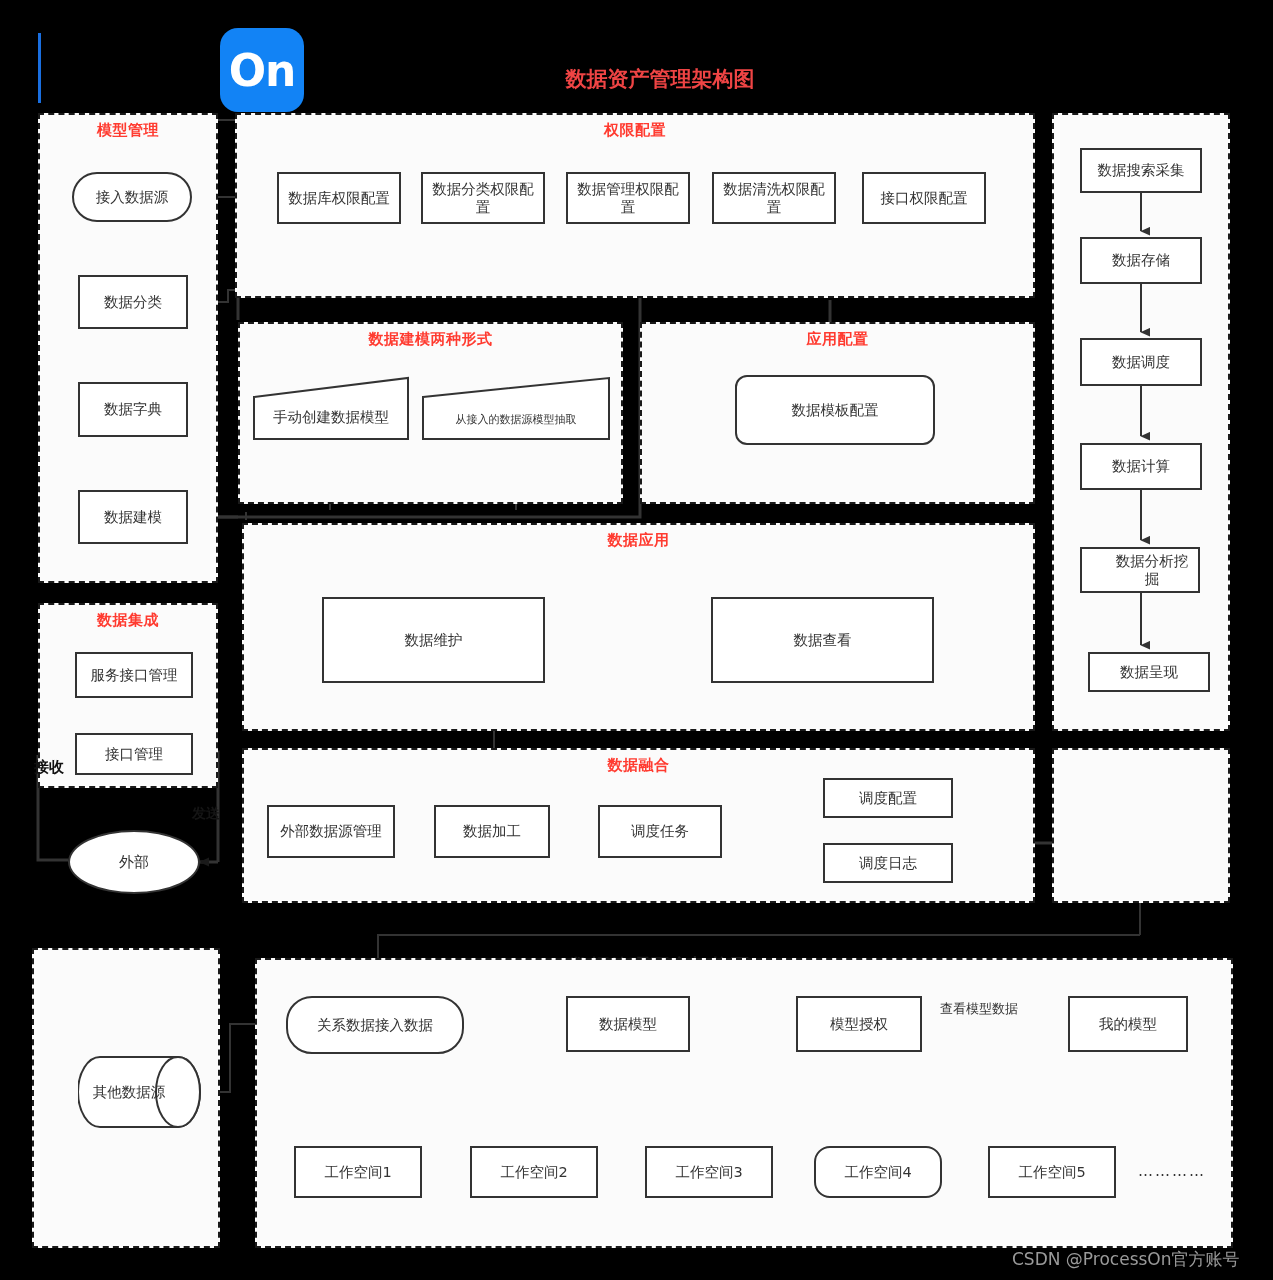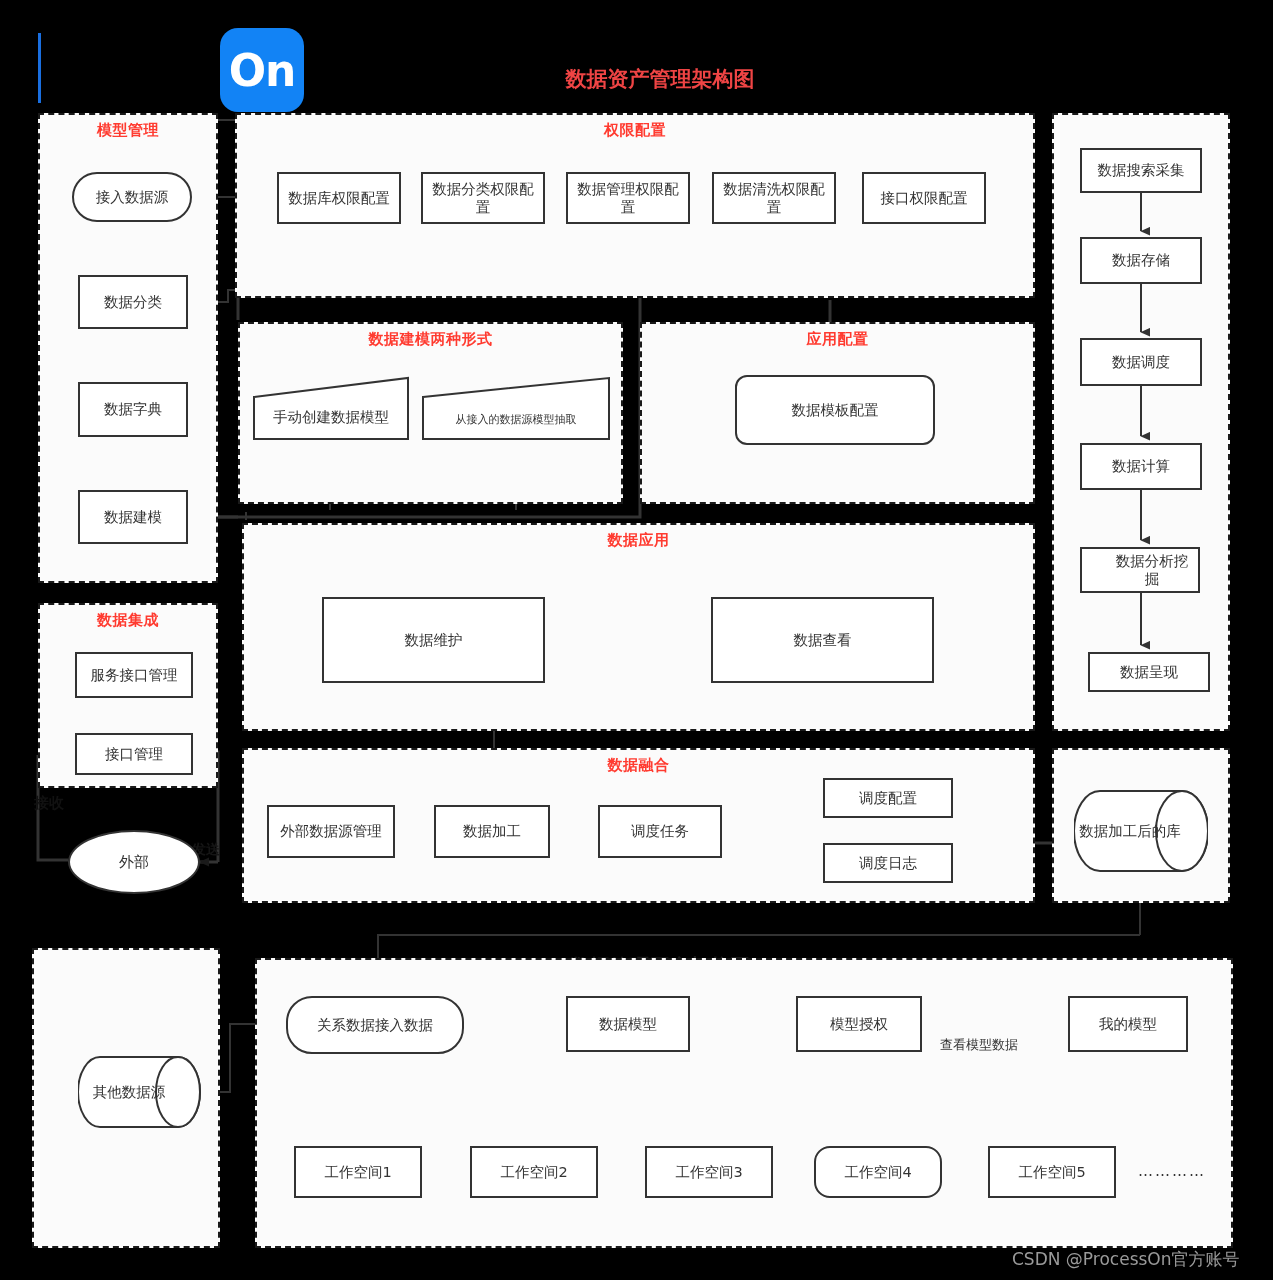--- a/index.html
+++ b/index.html
@@ -72,21 +72,21 @@
     position:absolute;box-sizing:border-box;
     background:#fff;border:2px solid #333;border-radius:50%;
     display:flex;align-items:center;justify-content:center;
     color:#333;font-size:15px;
   }
 
   
   #edges{position:absolute;left:0;top:0;width:1273px;height:1280px;}
   .edge-label{
     position:absolute;color:#333;font-size:13px;
-    background:transparent;white-space:nowrap;margin-top:36px;
+    background:transparent;white-space:nowrap;
   }
   .edge-label.onblack{color:#151515;}
 
   
   .maintitle{
     position:absolute;text-align:center;
     color:#ef4444;font-size:21px;font-weight:700;white-space:nowrap;
   }
   .subtitle{
     position:absolute;text-align:center;
@@ -269,27 +269,20 @@
       <path d="M89,480 L89,532" marker-end="url(#ah2)"></path>
     </g>
     <defs>
       <marker id="ah2" markerWidth="10" markerHeight="10" refX="4.5" refY="9" orient="auto" markerUnits="userSpaceOnUse">
         <path d="M0.4,0 L9,0 L4.7,9.6 Z" fill="#333"></path>
       </marker>
     </defs>
   </svg>
 
   <div class="group" style="left:1052px;top:748px;width:178px;height:155px;"></div>
-  <div class="cyl" style="left:1074px;top:788px;width:134px;height:86px;">
-    <svg width="134" height="86" viewBox="0 0 134 86">
-      <path d="M26,3 L108,3 A26,40 0 0 1 108,83 L26,83 A26,40 0 0 1 26,3 Z" fill="#fff" stroke="#333" stroke-width="2"></path>
-      <ellipse cx="108" cy="43" rx="26" ry="40" fill="#fff" stroke="#333" stroke-width="2"></ellipse>
-    </svg>
-    <div class="cyl-label">数据加工后的库</div>
-  </div>
 
   <div class="group" style="left:32px;top:948px;width:188px;height:300px;"></div>
   <div class="cyl" style="left:78px;top:1054px;width:124px;height:76px;">
     <svg width="124" height="76" viewBox="0 0 124 76">
       <path d="M22,3 L100,3 A22,35 0 0 1 100,73 L22,73 A22,35 0 0 1 22,3 Z" fill="#fff" stroke="#333" stroke-width="2"></path>
       <ellipse cx="100" cy="38" rx="22" ry="35" fill="#fff" stroke="#333" stroke-width="2"></ellipse>
     </svg>
     <div class="cyl-label">其他数据源</div>
   </div>
 

